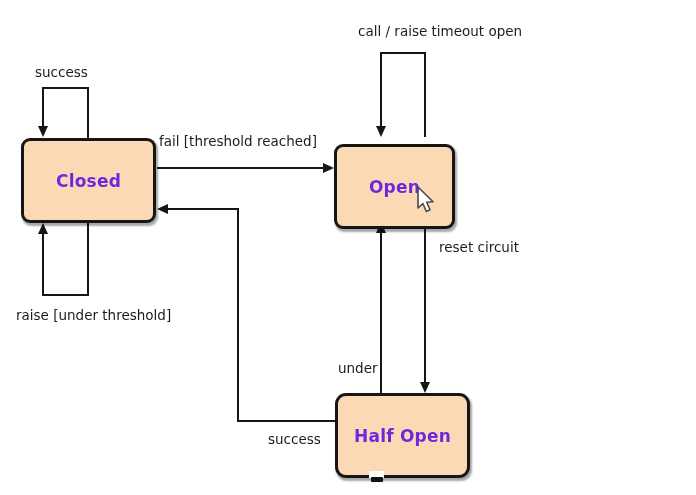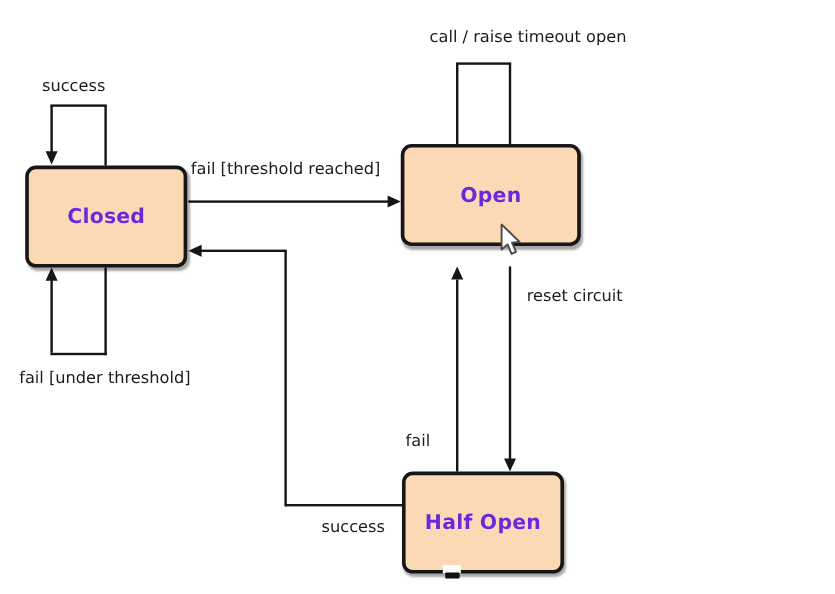--- a/index.html
+++ b/index.html
@@ -57,21 +57,21 @@
     <div class="h-line" style="left:42px;top:87px;width:47px;"></div>
     <div class="v-line" style="left:42px;top:88px;height:40px;"></div>
     <div class="arrow down" style="left:38px;top:126px;"></div>
   </div>
 
   <div>
     <div class="v-line" style="left:87px;top:223px;height:73px;"></div>
     <div class="h-line" style="left:42px;top:294px;width:47px;"></div>
     <div class="v-line" style="left:42px;top:233px;height:61px;"></div>
     <div class="arrow up" style="left:38px;top:223px;"></div>
-    <span class="edge-label" style="left:16px;top:307px;">fail [under threshold]</span>
+    <span class="edge-label" style="left:16px;top:307px;">raise [under threshold]</span>
   </div>
 
   <div>
     <span class="edge-label" style="left:159px;top:133px;">fail [threshold reached]</span>
     <div class="h-line" style="left:157px;top:167px;width:167px;"></div>
     <div class="arrow right" style="left:323px;top:163px;"></div>
   </div>
 
   <div>
     <span class="edge-label" style="left:358px;top:23px;">call / raise timeout open</span>
@@ -83,40 +83,40 @@
 
   <div>
     <div class="v-line" style="left:424px;top:222px;height:161px;"></div>
     <div class="arrow down" style="left:420px;top:382px;"></div>
     <span class="edge-label" style="left:439px;top:239px;">reset circuit</span>
   </div>
 
   <div>
     <div class="v-line" style="left:380px;top:233px;height:160px;"></div>
     <div class="arrow up" style="left:376px;top:222px;"></div>
-    <span class="edge-label" style="left:338px;top:360px;">fail</span>
+    <span class="edge-label" style="left:338px;top:360px;">under</span>
   </div>
 
   <div>
     <div class="h-line" style="left:238px;top:420px;width:97px;"></div>
     <div class="v-line" style="left:237px;top:209px;height:213px;"></div>
     <div class="h-line" style="left:167px;top:208px;width:72px;"></div>
     <div class="arrow left" style="left:157px;top:204px;"></div>
     <span class="edge-label" style="left:268px;top:431px;">success</span>
   </div>
 
   <div class="state-box" style="left:21px;top:138px;width:135px;height:85px;">
     <span>Closed</span>
   </div>
 
-  <div class="state-box" style="left:334px;top:120px;width:150px;height:85px;">
+  <div class="state-box" style="left:334px;top:144px;width:121px;height:85px;">
     <span>Open</span>
   </div>
 
-  <div class="state-box" style="left:335px;top:393px;width:135px;height:85px;">
+  <div class="state-box" style="left:335px;top:393px;width:135px;height:85px;border-radius:11px;">
     <span>Half Open</span>
   </div>
 
   <div class="notch-white" style="left:369px;top:471px;width:15px;height:7px;"></div>
   <div class="notch-black" style="left:371px;top:477px;width:12px;height:5px;"></div>
 
   <div id="cursor">
     <svg width="22" height="30" viewBox="0 0 22 30">
       <path d="M3 1 L3 22 L8 17.7 L11.3 25.5 L15 23.8 L11.7 16.2 L18 15.7 Z" fill="#ffffff" stroke="#4a4a4a" stroke-width="1.6" stroke-linejoin="round"></path>
     </svg>

